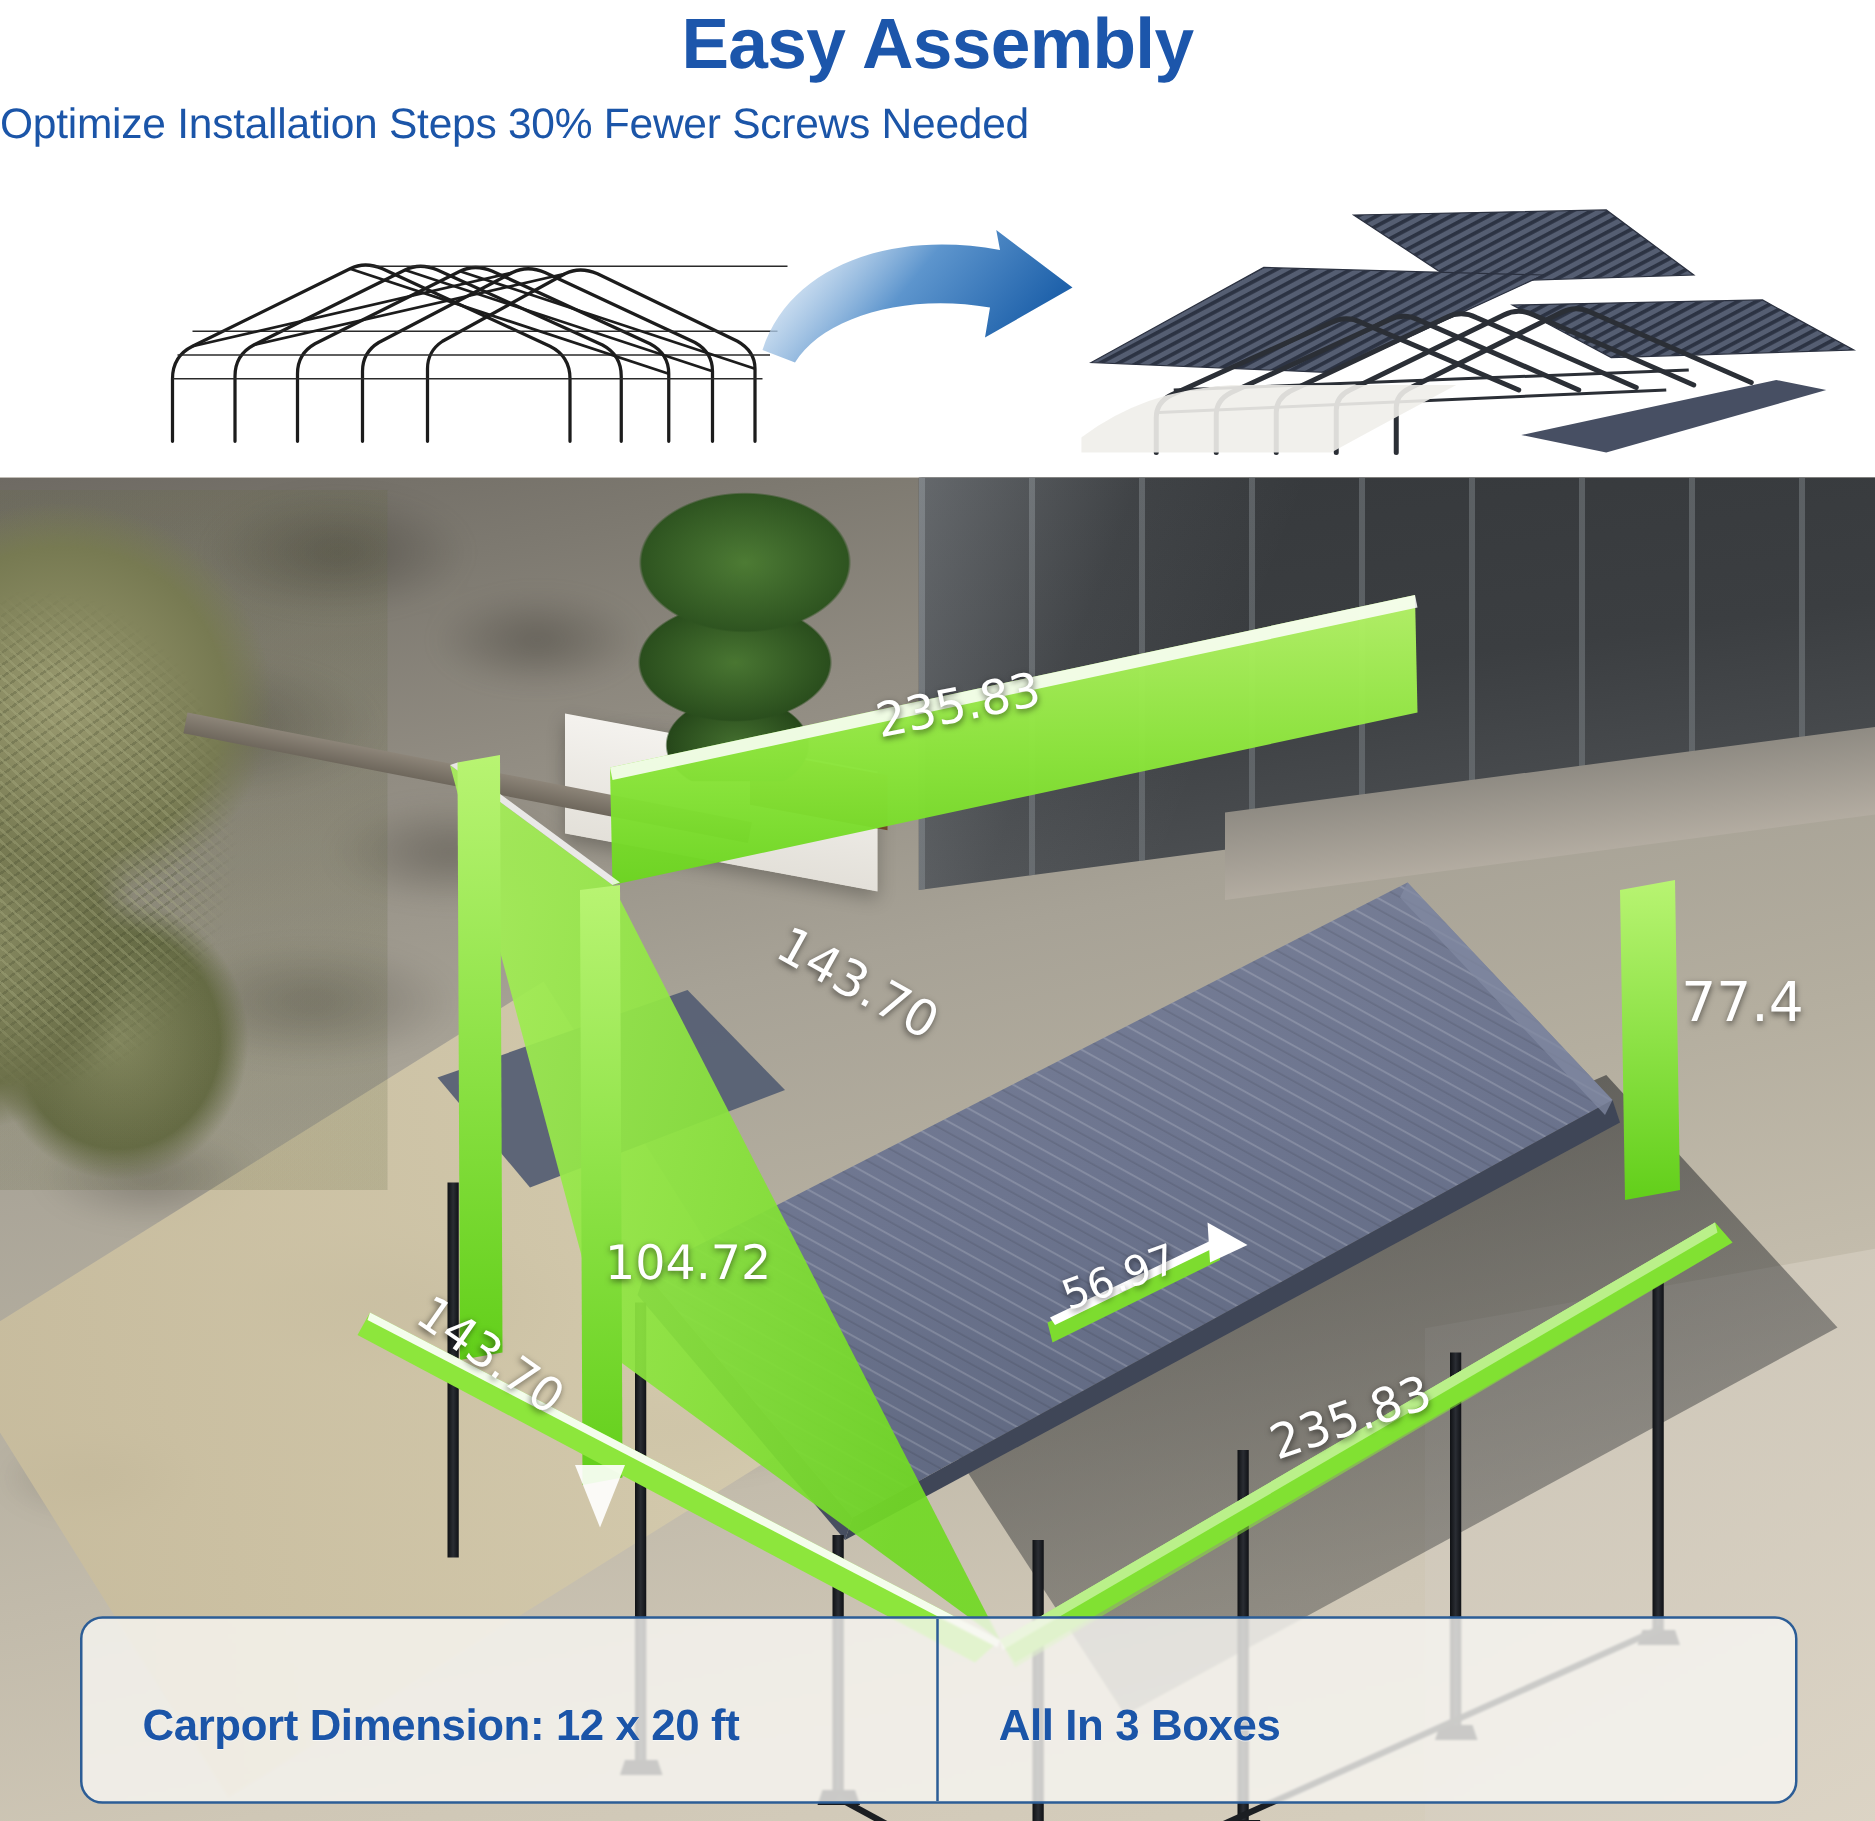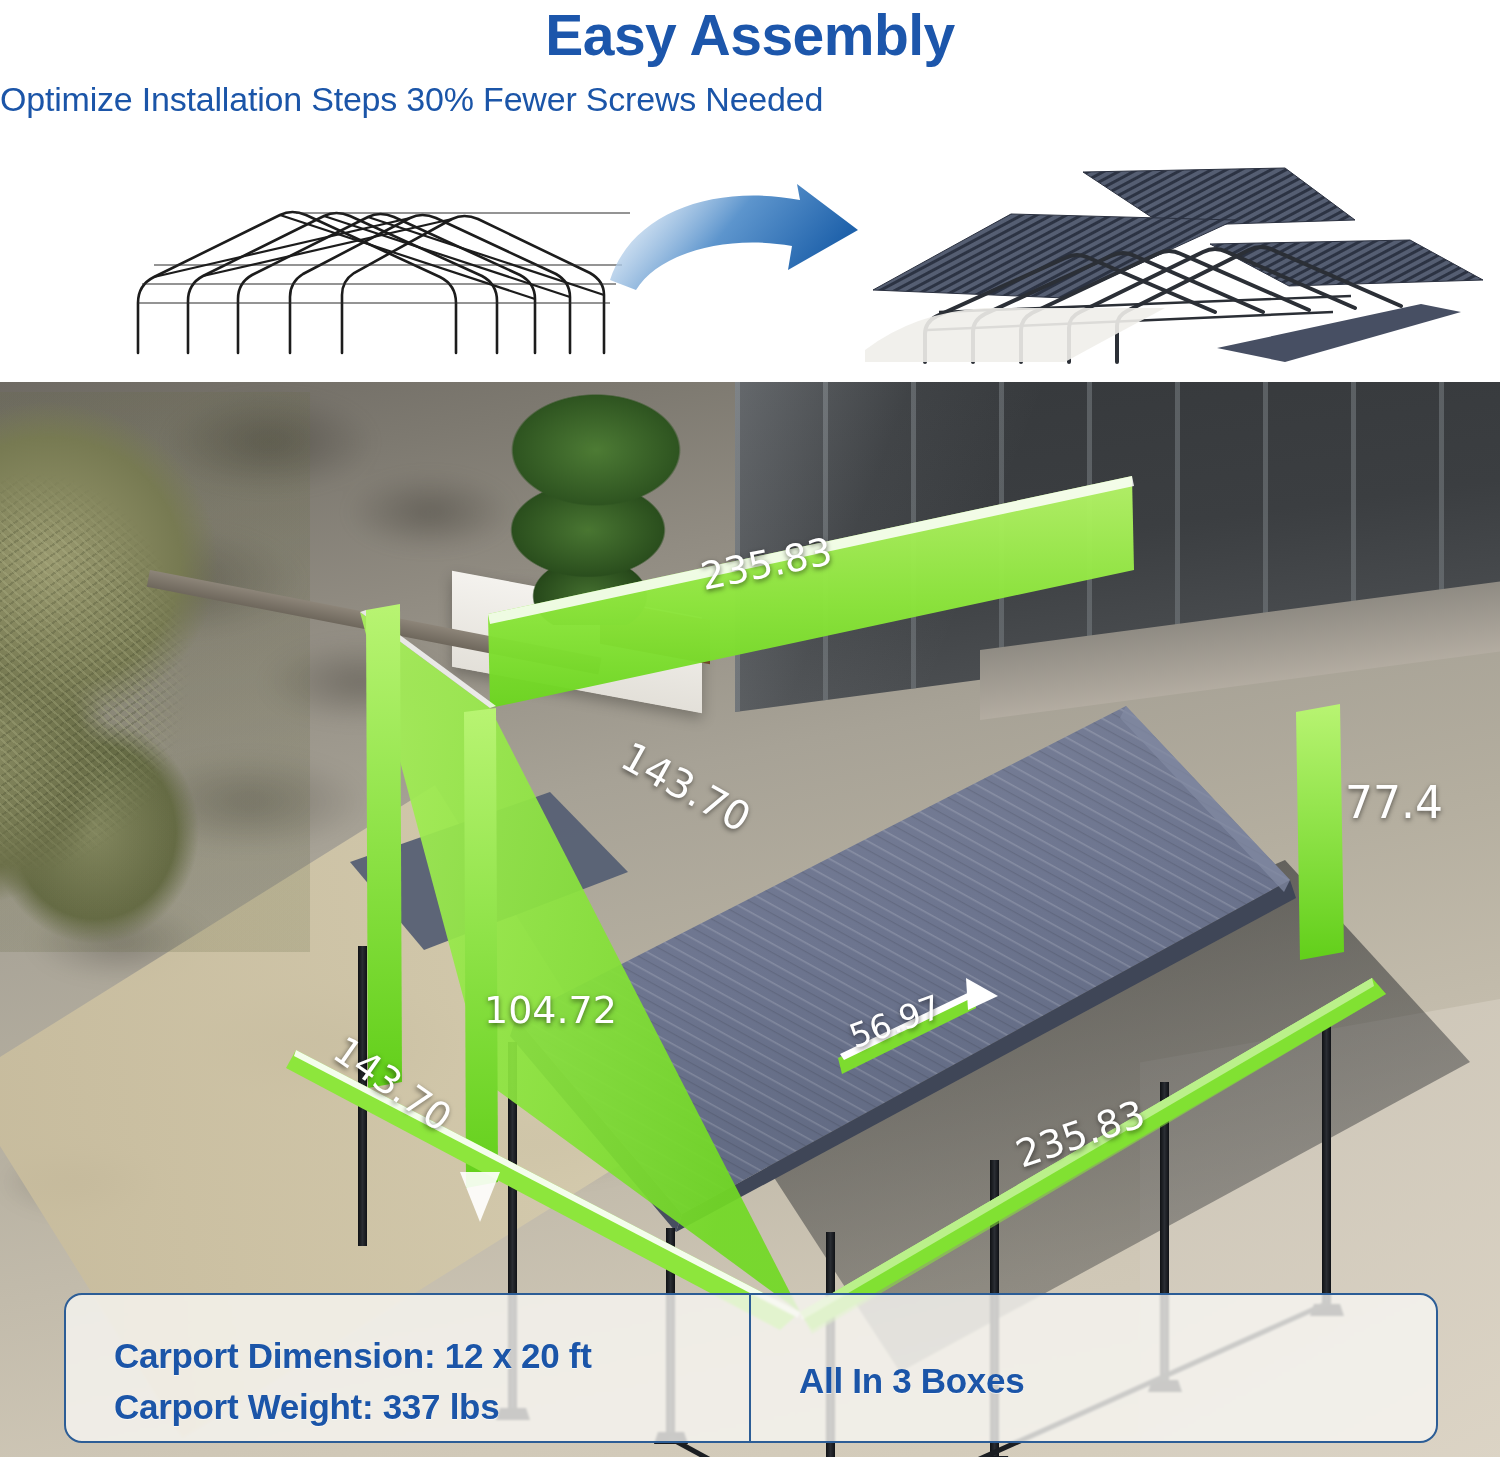--- a/index.html
+++ b/index.html
@@ -409,20 +409,19 @@
     <div class="dimlabel" id="lbl-h1">104.72</div>
     <div class="dimlabel" id="lbl-h2">77.4</div>
     <div class="dimlabel" id="lbl-mid">56.97</div>
     <div class="dimlabel" id="lbl-botleft">143.70</div>
     <div class="dimlabel" id="lbl-botright">235.83</div>
   </div>
 
   <div id="info">
     <div class="info-col">
       <div class="info-line">Carport Dimension: 12 x 20 ft</div>
-      <div class="info-line">Carport Weight: 337 lbs</div>
     </div>
     <div class="info-col">
       <div class="info-line">All In 3 Boxes</div>
     </div>
   </div>
 
 </div>
 
 </body></html>

